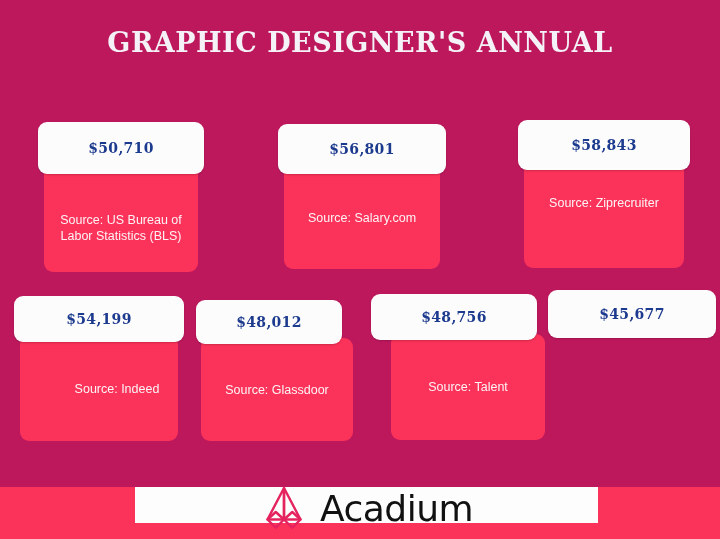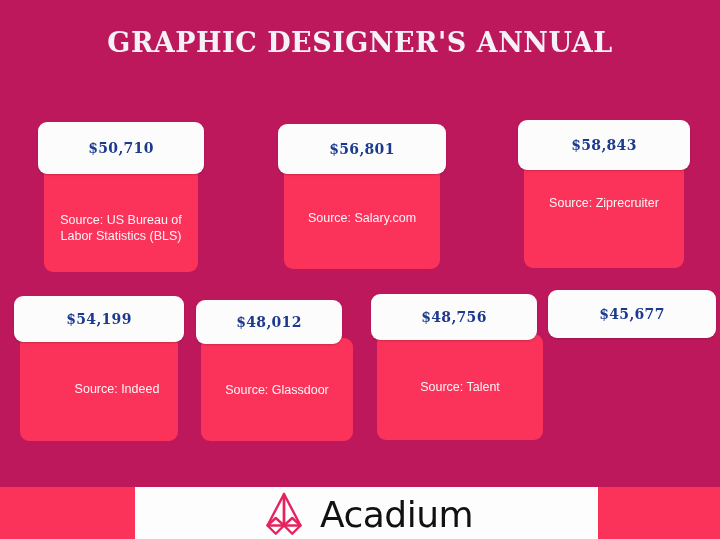--- a/index.html
+++ b/index.html
@@ -102,44 +102,44 @@
   #card-4 { left: 14px;  top: 296px; width: 170px; height: 145px; }
   #card-4 .card-value  { width: 170px; height: 46px; align-items: center; }
   #card-4 .card-source { left: 6px; top: 40px; width: 158px; height: 105px; padding-left: 36px; }
 
   #card-5 { left: 196px; top: 300px; width: 162px; height: 141px; }
   #card-5 .card-value  { width: 146px; height: 44px; }
   #card-5 .card-source { left: 5px; top: 38px; width: 152px; height: 103px; }
 
   #card-6 { left: 371px; top: 294px; width: 166px; height: 146px; }
   #card-6 .card-value  { width: 166px; height: 46px; text-align: center; }
-  #card-6 .card-source { left: 6px; top: 40px; width: 166px; height: 106px; align-items: center; }
+  #card-6 .card-source { left: 20px; top: 40px; width: 154px; height: 106px; align-items: center; }
 
   #card-7 { left: 548px; top: 290px; width: 168px; height: 150px; }
   #card-7 .card-value  { width: 168px; height: 48px; }
   #card-7 .card-source { left: 5px; top: 40px; width: 156px; height: 110px; padding-bottom: 22px; }
 
   
   .footer {
     position: absolute;
     left: 0;
     bottom: 0;
     width: 720px;
     height: 52px;
     background: #fb3259;
   }
   .footer-panel {
     position: absolute;
     left: 135px;
     top: 0;
     width: 463px;
-    height: 52px;
+    height: 36px;
     background: #fdfdfd;
     display: flex;
-    align-items: flex-start;
+    align-items: center;
     justify-content: center;
   }
   .logo-wrap {
     display: flex;
     align-items: center;
     gap: 12px;
     transform: translateY(4px);
   }
   .logo-mark { width: 48px; height: 48px; display: block; }
   .logo-text {

